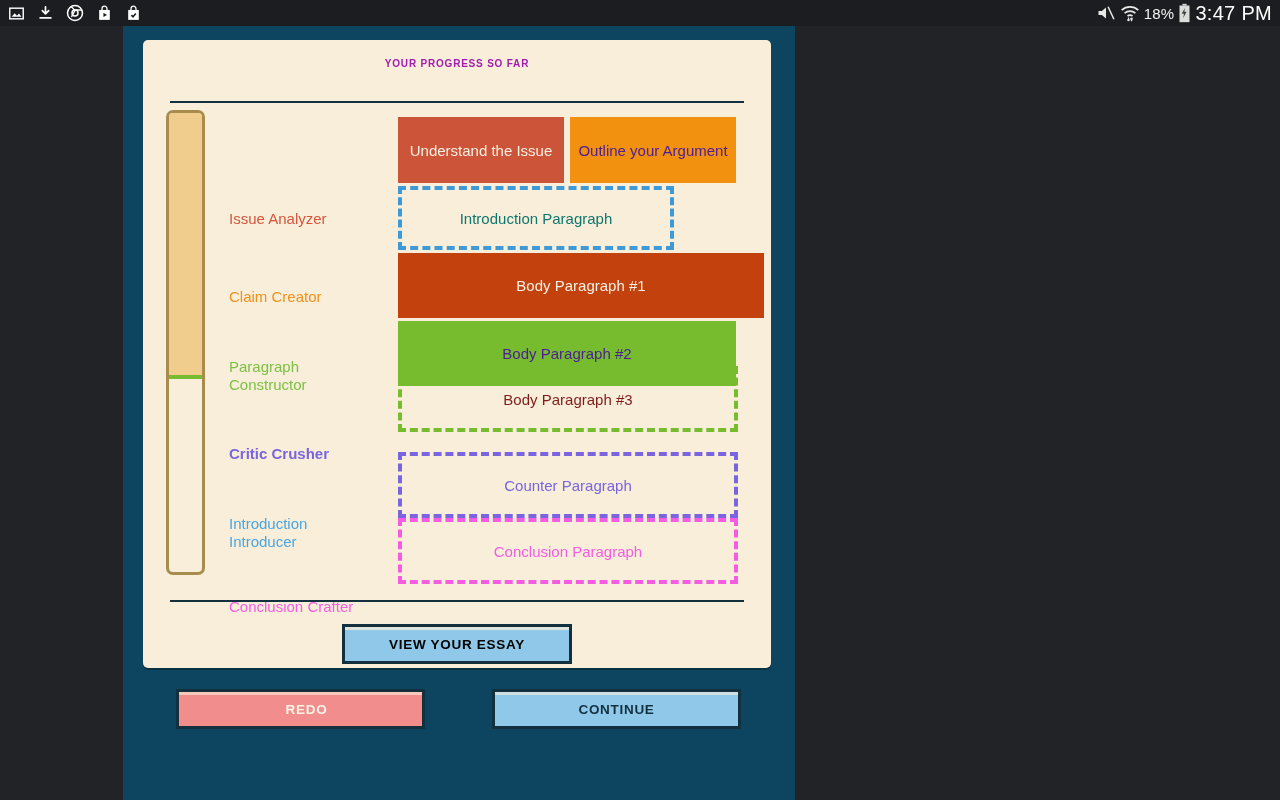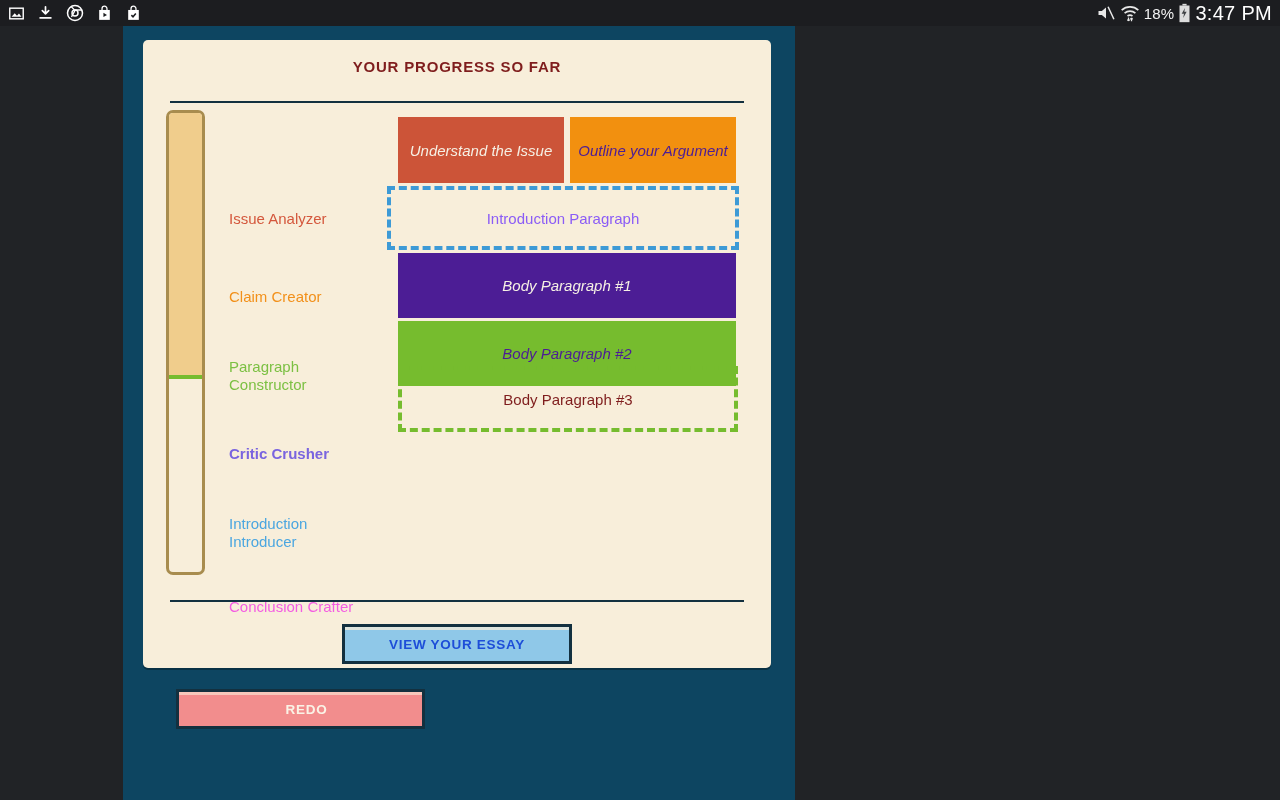--- a/index.html
+++ b/index.html
@@ -37,22 +37,22 @@
   #progress-card {
     position: absolute; left: 20px; top: 14px;
     width: 628px; height: 628px;
     background: #f8eeda;
     border-radius: 5px;
     box-shadow: 0 2px 0 rgba(8,32,45,.55);
   }
   #card-title {
     position: absolute; left: 0; top: 18px; width: 100%;
     text-align: center;
-    color: #7f1d1d;
-    font-size: 15px; font-weight: 700; letter-spacing: .8px;
+    color: #a21caf;
+    font-size: 10px; font-weight: 700; letter-spacing: .8px;
   }
   .divider {
     position: absolute; left: 27px; width: 574px; height: 2px;
     background: #13303f;
   }
   #divider-top { top: 61px; }
   #divider-bottom { top: 560px; }
 
   
   #progress-rail {
@@ -84,30 +84,30 @@
   }
 
   
   #blocks { position: absolute; left: 0; top: 0; width: 100%; height: 100%; }
   .block {
     position: absolute;
     display: flex; align-items: center; justify-content: center;
     text-align: center;
     font-size: 15px;
   }
-  .block.filled { color: #f6f0e4; font-style: italic; }
+  .block.filled { color: #f6f0e4; }
   .block.dashed { background: transparent; }
 
   
   #view-essay-button {
     position: absolute; left: 199px; top: 584px;
     width: 230px; height: 40px;
     background: #8fc8e8;
     border: 3px solid #13303f;
-    color: #1d4ed8;
+    color: #000000;
     font-size: 13.5px; font-weight: 700; letter-spacing: .7px;
     display: flex; align-items: center; justify-content: center;
     cursor: pointer;
     box-shadow: inset 0 3px 0 rgba(248,238,218,.75);
   }
 
   
   .bottom-button {
     position: absolute;
     height: 40px;
@@ -210,26 +210,29 @@
 Constructor</div>
         <div class="stage-label" style="top: 405px; color: rgb(122, 100, 223); font-weight: bold;">Critic Crusher</div>
         <div class="stage-label" style="top: 475px; color: rgb(75, 166, 224);">Introduction
 Introducer</div>
         <div class="stage-label" style="top: 558px; color: rgb(244, 93, 226);">Conclusion Crafter</div>
       </div>
 
     <div id="blocks">
         <div class="block filled" style="left: 255px; top: 77px; width: 166px; height: 66px; color: rgb(246, 240, 228); background: rgb(204, 84, 56);">Understand the Issue</div>
         <div class="block filled" style="left: 427px; top: 77px; width: 166px; height: 66px; color: #4c1d95; background: rgb(242, 144, 15);">Outline your Argument</div>
-        <div class="block dashed" style="left: 244px; top: 146px; width: 352px; height: 64px; color: #8b5cf6; border: 4px dashed rgb(61, 154, 214); background: transparent;">Introduction Paragraph</div>
-        <div class="block filled" style="left: 255px; top: 213px; width: 338px; height: 65px; color: rgb(246, 240, 228); background: #4c1d95;">Body Paragraph #1</div>
+        <div class="block dashed" style="left: 255px; top: 146px; width: 276px; height: 64px; color: #0f766e; border: 4px dashed rgb(61, 154, 214); background: transparent;">Introduction Paragraph</div>
+        <div class="block filled" style="left: 255px; top: 213px; width: 366px; height: 65px; color: rgb(246, 240, 228); background: #c2410c;">Body Paragraph #1</div>
         <div class="block filled" style="left: 255px; top: 281px; width: 338px; height: 65px; color: #4c1d95; background: rgb(118, 188, 46);">Body Paragraph #2</div>
         <div class="block dashed" style="left: 255px; top: 326px; width: 340px; height: 66px; color: #7f1d1d; border: 4px dashed rgb(118, 188, 46); background: transparent;">Body Paragraph #3</div>
+        <div class="block dashed" style="left: 255px; top: 412px; width: 340px; height: 66px; color: rgb(122, 100, 223); border: 4px dashed rgb(122, 100, 223); background: transparent;">Counter Paragraph</div>
+        <div class="block dashed" style="left: 255px; top: 478px; width: 340px; height: 66px; color: rgb(244, 93, 226); border: 4px dashed rgb(244, 93, 226); background: transparent;">Conclusion Paragraph</div>
       </div>
 
     <div class="divider" id="divider-bottom"></div>
 
     <div id="view-essay-button">VIEW YOUR ESSAY</div>
   </div>
 
   <div class="bottom-button" id="redo-button">REDO</div>
+  <div class="bottom-button" id="continue-button">CONTINUE</div>
 
 </div>
 
 </body></html>

